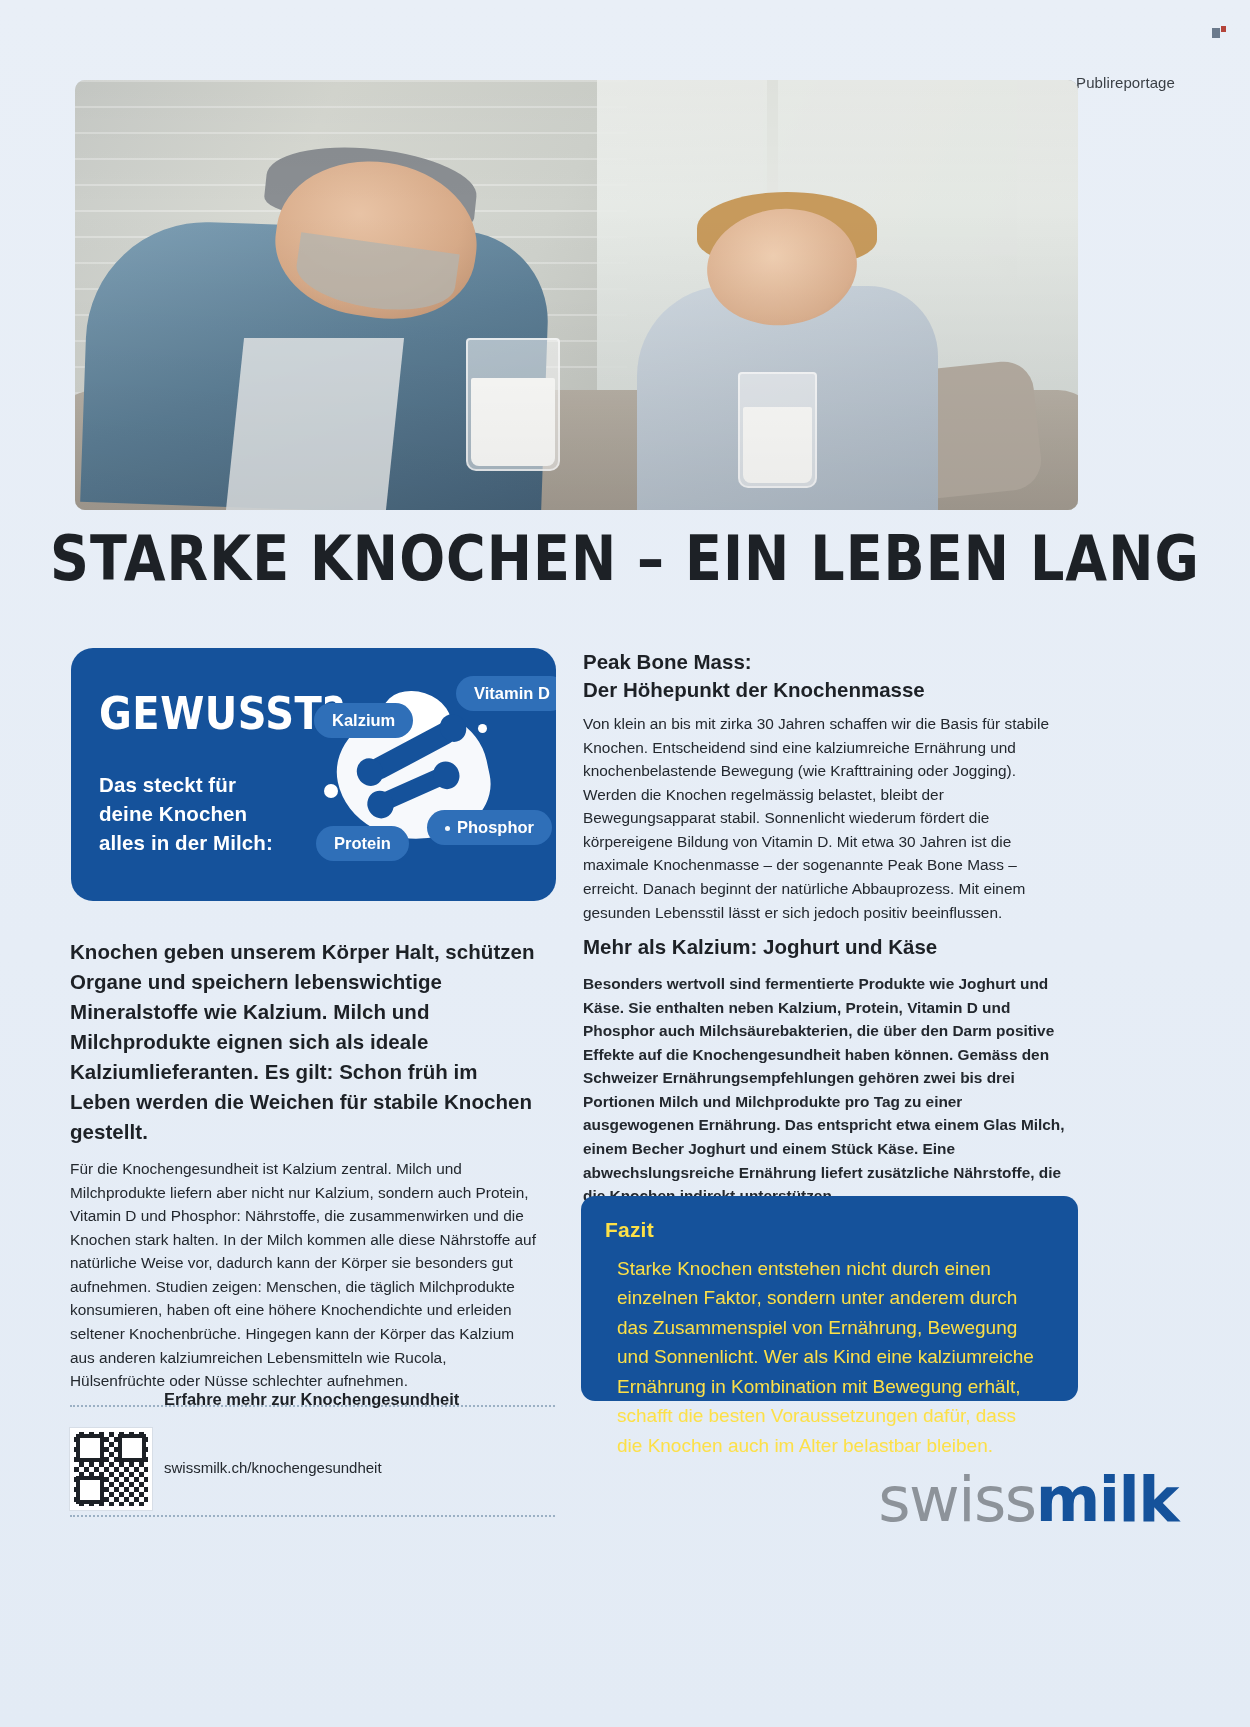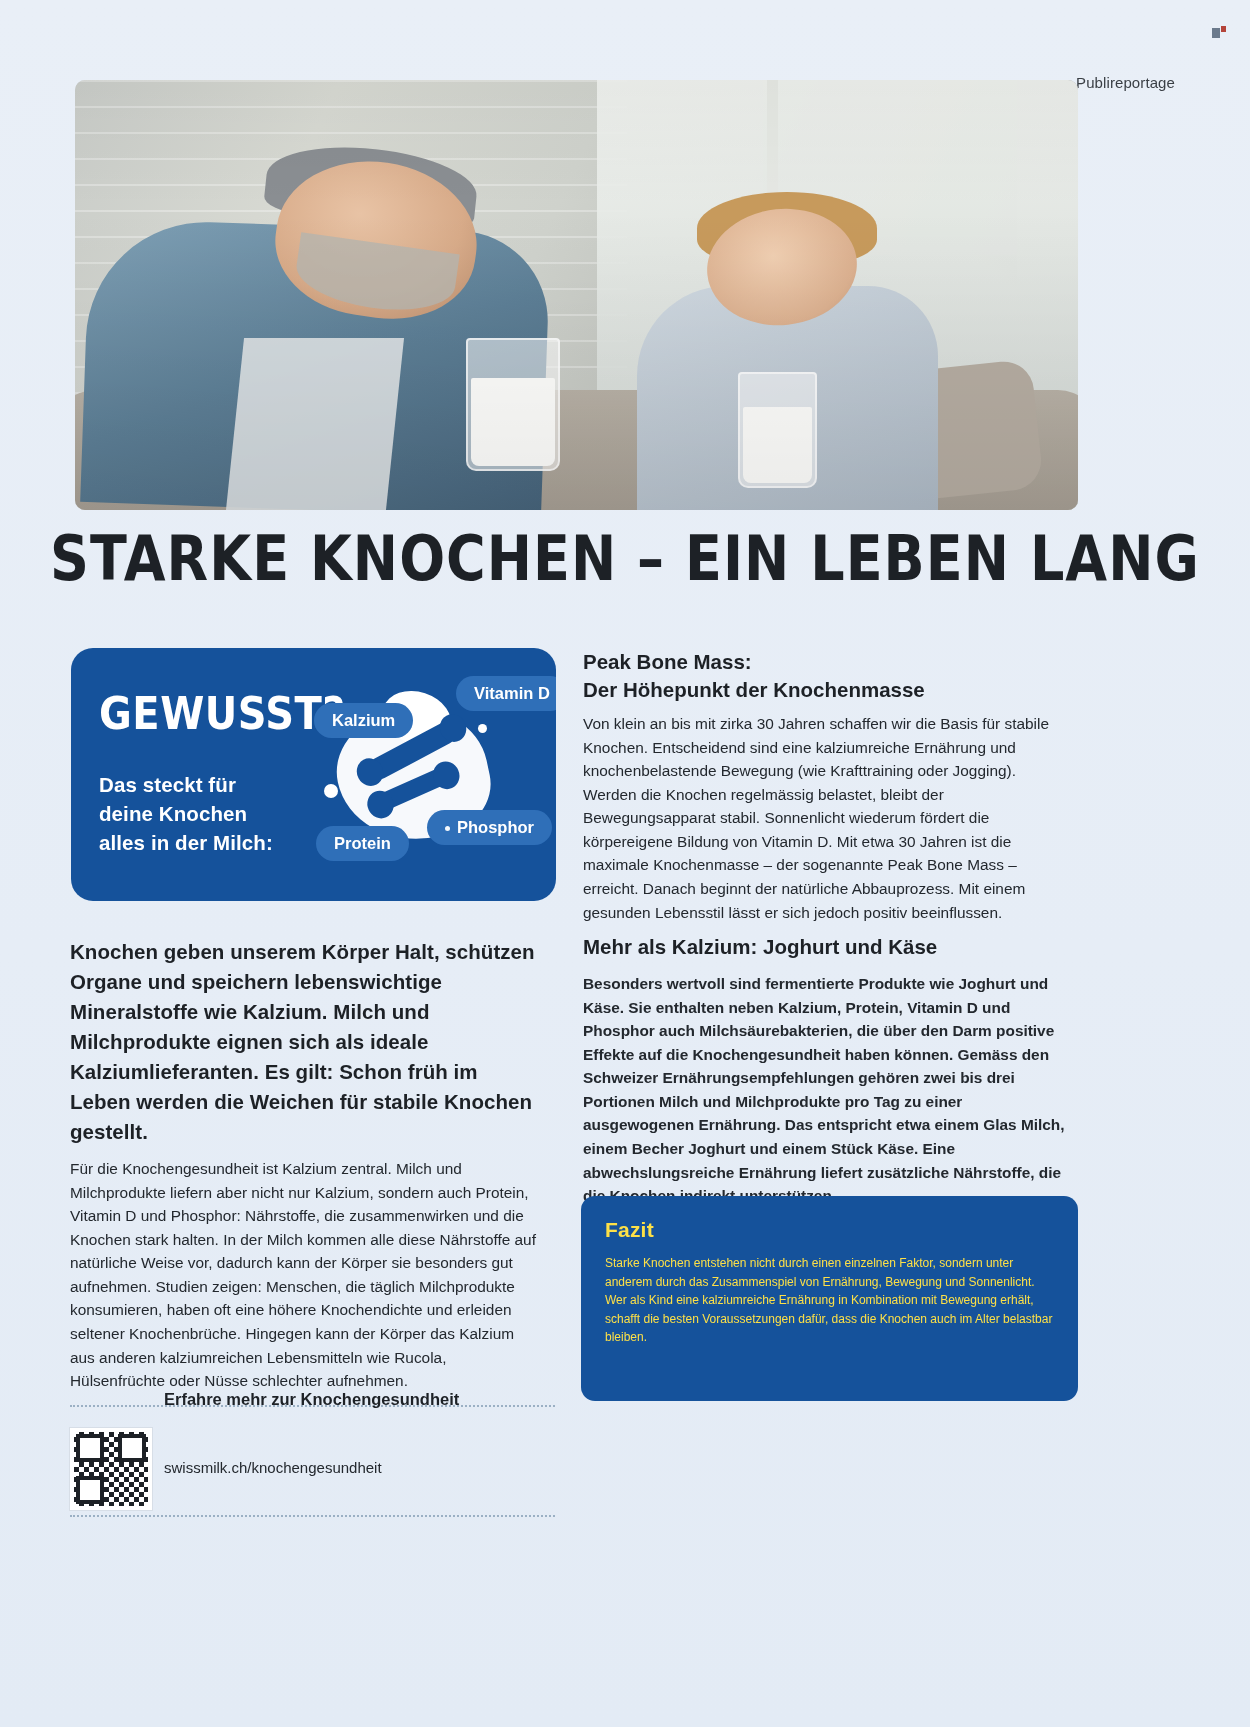--- a/index.html
+++ b/index.html
@@ -464,22 +464,22 @@
     padding: 18px 24px;
     box-sizing: border-box;
   }
   .fazit h3 {
     margin: 4px 0 12px 0;
     font-size: 21px;
     font-weight: bold;
     letter-spacing: .2px;
   }
   .fazit p {
-    margin: 0;
-    font-size: 12px;
+    margin: 12px;
+    font-size: 19px;
     line-height: 1.55;
   }
 
   
   .logo {
     position: absolute;
     right: 72px;
     top: 1463px;
     font-size: 62px;
     letter-spacing: -1.5px;
@@ -575,14 +575,17 @@
   <div class="r-p1">Von klein an bis mit zirka 30 Jahren schaffen wir die Basis für stabile Knochen. Entscheidend sind eine kalziumreiche Ernährung und knochenbelastende Bewegung (wie Krafttraining oder Jogging). Werden die Knochen regelmässig belastet, bleibt der Bewegungsapparat stabil. Sonnenlicht wiederum fördert die körpereigene Bildung von Vitamin D. Mit etwa 30 Jahren ist die maximale Knochenmasse – der sogenannte Peak Bone Mass – erreicht. Danach beginnt der natürliche Abbauprozess. Mit einem gesunden Lebensstil lässt er sich jedoch positiv beeinflussen.</div>
 
   <div class="r-h2">Mehr als Kalzium: Joghurt und Käse</div>
   <div class="r-p2">Besonders wertvoll sind fermentierte Produkte wie Joghurt und Käse. Sie enthalten neben Kalzium, Protein, Vitamin D und Phosphor auch Milchsäurebakterien, die über den Darm positive Effekte auf die Knochengesundheit haben können. Gemäss den Schweizer Ernährungsempfehlungen gehören zwei bis drei Portionen Milch und Milchprodukte pro Tag zu einer ausgewogenen Ernährung. Das entspricht etwa einem Glas Milch, einem Becher Joghurt und einem Stück Käse. Eine abwechslungsreiche Ernährung liefert zusätzliche Nährstoffe, die die Knochen indirekt unterstützen.</div>
 
   <div class="fazit">
     <h3>Fazit</h3>
     <p>Starke Knochen entstehen nicht durch einen einzelnen Faktor, sondern unter anderem durch das Zusammenspiel von Ernährung, Bewegung und Sonnenlicht. Wer als Kind eine kalziumreiche Ernährung in Kombination mit Bewegung erhält, schafft die besten Voraussetzungen dafür, dass die Knochen auch im Alter belastbar bleiben.</p>
   </div>
 
+  <div class="logo">
+    <span class="swiss">swiss</span><span class="milk">milk</span>
+  </div>
 
 </div>
 
 </body></html>

